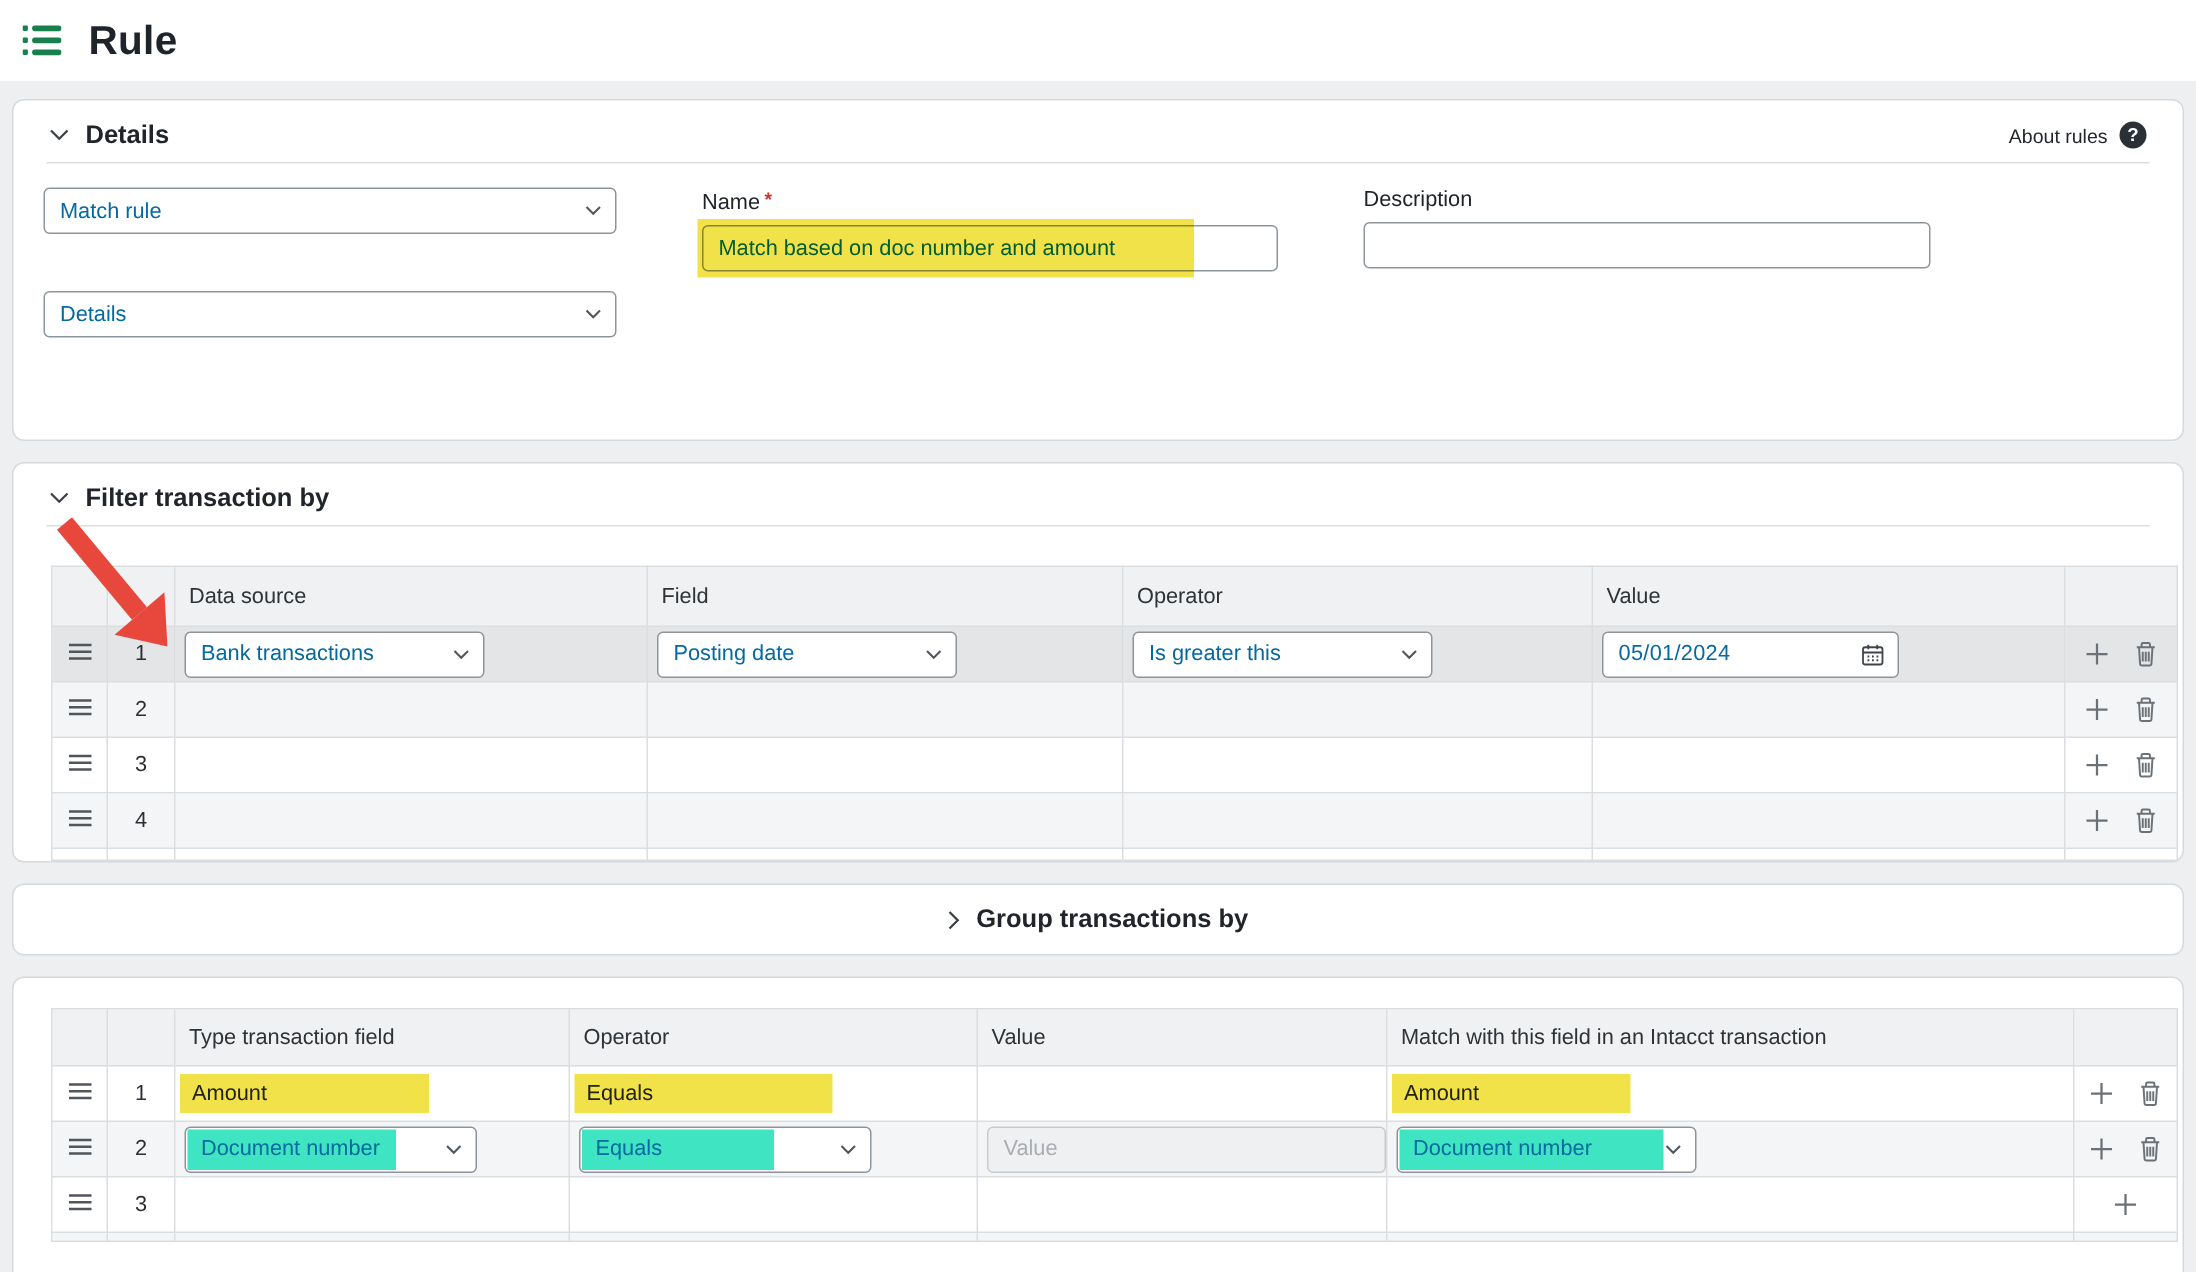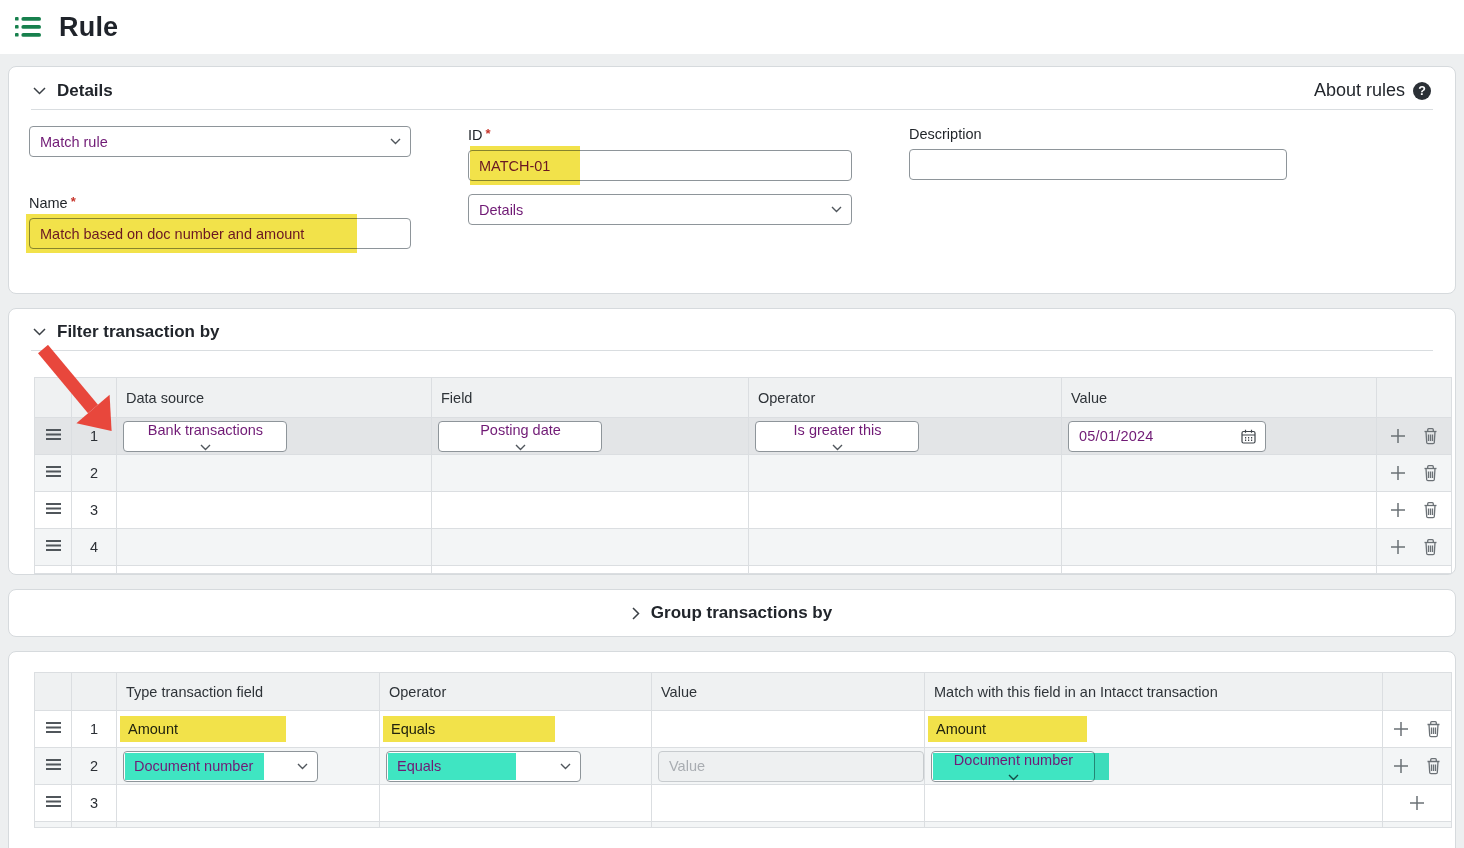--- a/index.html
+++ b/index.html
@@ -19,28 +19,28 @@
   
   .topbar{background:#fff;height:54px;display:flex;align-items:center;padding-left:15px;}
   .topbar h1{font-size:27px;font-weight:700;margin:0 0 0 18px;color:#1f232a;letter-spacing:.2px;}
   
   .content{padding:12px 8px 0 8px;}
   .card{background:#fff;border:1px solid #d6dadd;border-radius:8px;margin-bottom:14px;position:relative;}
   .card-head{margin:0 22px;padding:13px 2px 8px 2px;border-bottom:1px solid #d9dde0;display:flex;align-items:center;justify-content:space-between;}
   .card-head.no-border{border-bottom:none;padding-bottom:13px;justify-content:center;}
   .head-left{display:flex;align-items:center;gap:11px;cursor:pointer;}
   .sec-title{font-size:17px;font-weight:700;color:#21252b;}
-  .head-right{display:flex;align-items:center;gap:8px;cursor:pointer;font-size:18px;color:#23272d;}
+  .head-right{display:flex;align-items:center;gap:8px;cursor:pointer;font-size:13px;color:#23272d;}
   .help-icon{width:18px;height:18px;border-radius:50%;background:#2b3036;color:#fff;font-size:12.5px;font-weight:700;display:inline-flex;align-items:center;justify-content:center;}
   .help-icon::after{content:"?";}
   
   .form{padding:16px 0 18px 20px;display:grid;grid-template-columns:382px 384px 378px;column-gap:57px;row-gap:13px;}
   .fcol label{display:block;font-size:14.5px;color:#1f2328;margin-bottom:7px;}
   .req{color:#c7352b;font-weight:700;margin-left:3px;font-size:13px;vertical-align:2px;}
-  .ctl{display:flex;align-items:center;justify-content:space-between;height:31px;border:1px solid #8e959a;border-radius:4px;background:#fff;padding:0 9px 0 10px;font-size:14.5px;color:#701a75;}
+  .ctl{display:flex;align-items:center;justify-content:space-between;height:31px;border:1px solid #8e959a;border-radius:4px;background:#fff;padding:0 9px 0 10px;font-size:14.5px;color:#0369a1;}
   input.ctl{display:block;width:100%;padding:0 10px;outline:none;font-family:inherit;}
   .ctl-wrap{position:relative;}
   .dd{cursor:pointer;}
   .full{width:100%;}
   
   .hl{position:absolute;pointer-events:none;mix-blend-mode:multiply;}
   .hl-y{background:var(--highlight-yellow);}
   .hl-c{background:var(--highlight-cyan);}
   
   .grid-table{border-collapse:collapse;table-layout:fixed;width:1417px;margin:0 0 0 25px;font-size:14.5px;color:#23272d;}
@@ -60,21 +60,21 @@
   .drag{cursor:grab;display:inline-flex;}
   
   .hl-wrap{position:relative;display:inline-block;margin-left:5px;padding:4px 0 4px 6px;}
   .hl-wrap .hl{top:-1px;bottom:-1px;left:-2px;}
   .w166{width:166px;} .w172{width:172px;} .w159{width:159px;}
   
   .dd{position:relative;}
   .dd .hl{top:1px;bottom:1px;left:1px;}
   .hl-in1{width:139px;} .hl-in2{width:128px;} .hl-over{left:-6px;width:176px;top:-1px;bottom:-1px;}
   
-  .w200{width:164px;flex-direction:column;} .w198{width:198px;} .w195{width:195px;}
+  .w200{width:200px;} .w198{width:198px;} .w195{width:195px;}
   input.disabled{background:#eef0f1;border-color:#c7cbce;color:#a9adb2;}
   input.disabled::placeholder{color:#a9adb2;}
   .datec span{letter-spacing:.2px;}
   
   .arrow-svg{position:absolute;left:24px;top:36px;z-index:5;pointer-events:none;}
   .table-gap{height:26px;}
   .table-gap-m{height:20px;}
 </style>
 </head>
 <body>
@@ -115,36 +115,29 @@
         <div class="ctl dd full">
           <span>Match rule</span>
           <span style="display:inline-flex;">
               <svg width="11" height="7" viewBox="0 0 11 7" fill="none" stroke="#50565c" stroke-width="1.4">
                 <path d="M1 1 l4.5 4.5 L10 1"></path>
               </svg>
             </span>
         </div>
       </div>
       <div class="fcol">
-        <label><span>ID</span><span class="req">*</span></label>
-        <div class="ctl-wrap">
-          <input class="ctl" value="MATCH-01" style="">
-          <div class="hl hl-y" style="left:2px;top:-4px;bottom:-4px;width:110px;"></div>
-        </div>
-      </div>
-      <div class="fcol">
-        <label>Description</label>
-        <input class="ctl" style="">
-      </div>
-      <div class="fcol">
         <label><span>Name</span><span class="req">*</span></label>
         <div class="ctl-wrap">
           <input class="ctl" value="Match based on doc number and amount" style="">
           <div class="hl hl-y" style="left:-3px;top:-4px;bottom:-4px;width:331px;"></div>
         </div>
+      </div>
+      <div class="fcol">
+        <label>Description</label>
+        <input class="ctl" style="">
       </div>
       <div class="fcol">
         <div class="ctl dd full">
           <span>Details</span>
           <span style="display:inline-flex;">
               <svg width="11" height="7" viewBox="0 0 11 7" fill="none" stroke="#50565c" stroke-width="1.4">
                 <path d="M1 1 l4.5 4.5 L10 1"></path>
               </svg>
             </span>
         </div>

